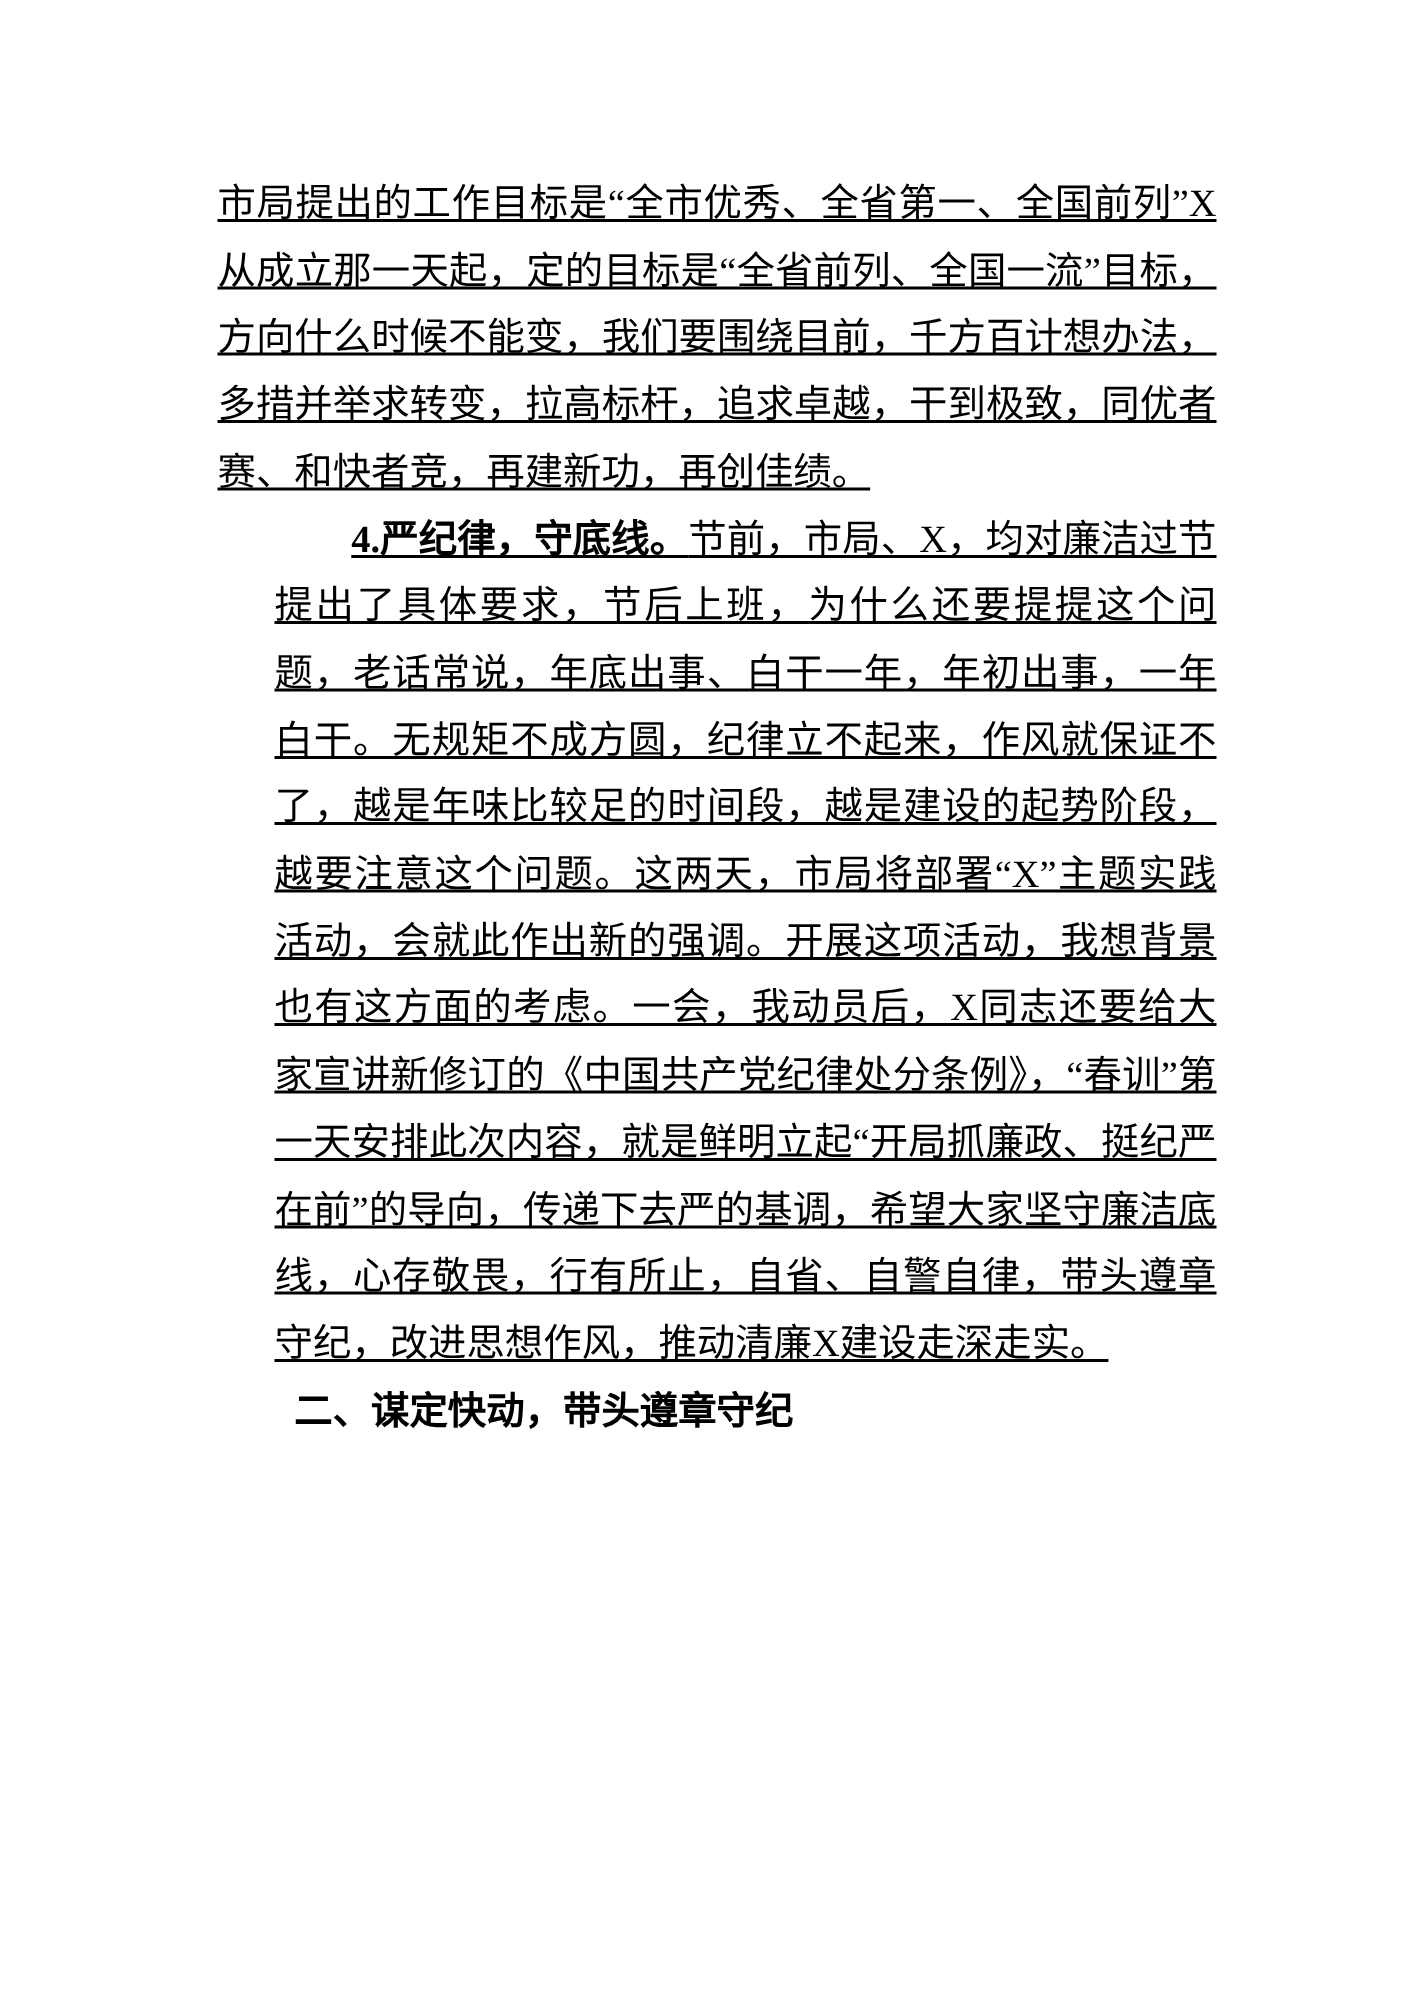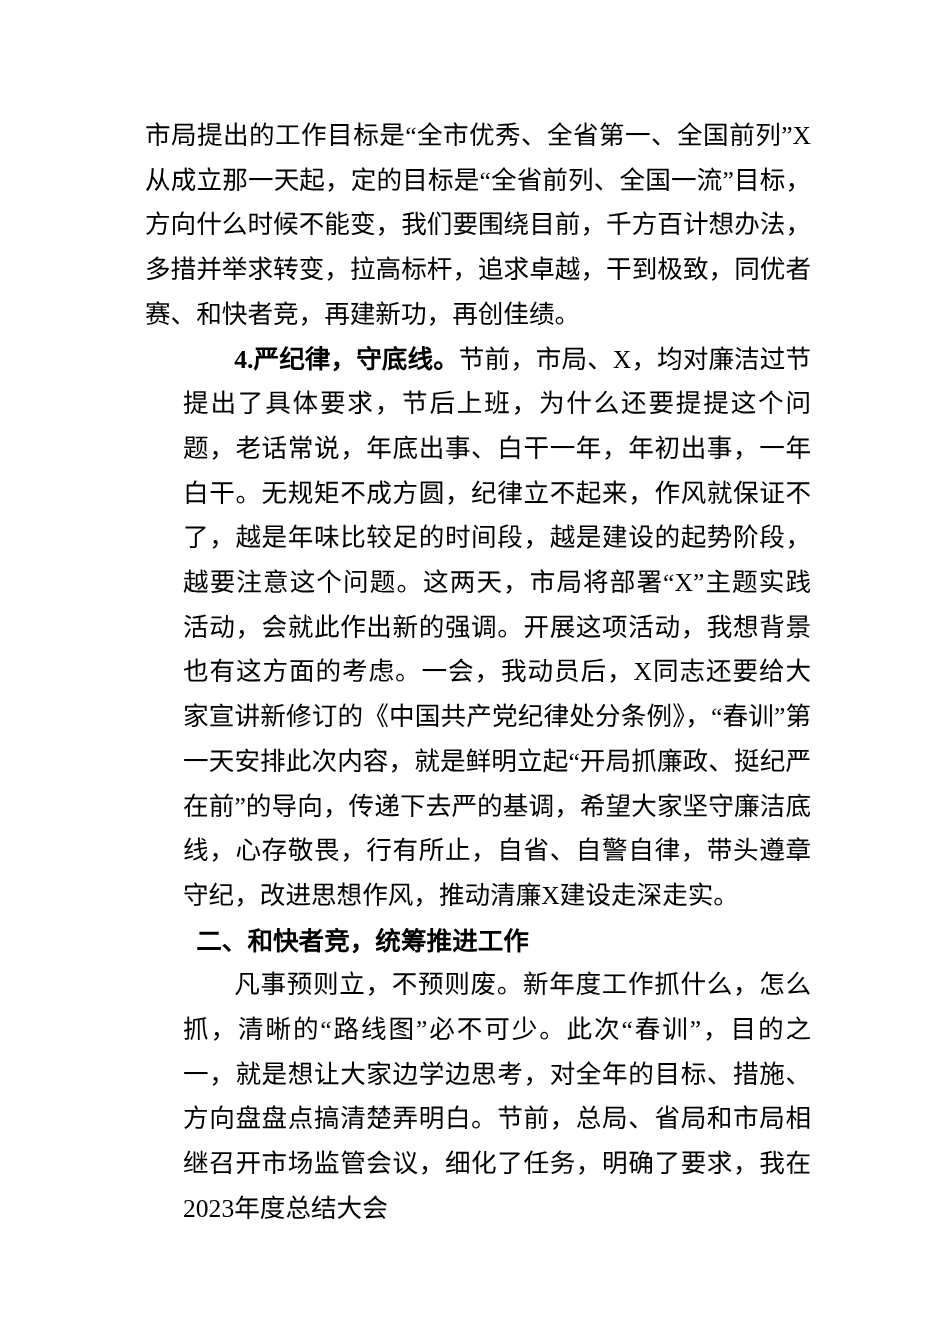--- a/index.html
+++ b/index.html
@@ -22,20 +22,21 @@
     font-family: "Liberation Serif", "DejaVu Serif", serif;
     font-size: 25.6px;
     line-height: 44.7px;
     text-align: justify;
     text-justify: inter-ideograph;
   }
   .para {
     margin: 0;
     padding: 0;
     text-indent: 0;
+    text-decoration: underline;
   }
   .para.indented {
     text-indent: 2em;
     margin-left: 38px;
   }
   .lead-bold {
     font-weight: bold;
   }
   .section-heading {
     margin: 0;
@@ -50,17 +51,16 @@
 </style>
 </head>
 <body>
 
 <div class="page">
 
   <p class="para">市局提出的工作目标是“全市优秀、全省第一、全国前列”X从成立那一天起，定的目标是“全省前列、全国一流”目标，方向什么时候不能变，我们要围绕目前，千方百计想办法，多措并举求转变，拉高标杆，追求卓越，干到极致，同优者赛、和快者竞，再建新功，再创佳绩。</p>
 
   <p class="para indented"><span class="lead-bold">4.严纪律，守底线。</span><span>节前，市局、X，均对廉洁过节提出了具体要求，节后上班，为什么还要提提这个问题，老话常说，年底出事、白干一年，年初出事，一年白干。无规矩不成方圆，纪律立不起来，作风就保证不了，越是年味比较足的时间段，越是建设的起势阶段，越要注意这个问题。这两天，市局将部署“X”主题实践活动，会就此作出新的强调。开展这项活动，我想背景也有这方面的考虑。一会，我动员后，X同志还要给大家宣讲新修订的《中国共产党纪律处分条例》，“春训”第一天安排此次内容，就是鲜明立起“开局抓廉政、挺纪严在前”的导向，传递下去严的基调，希望大家坚守廉洁底线，心存敬畏，行有所止，自省、自警自律，带头遵章守纪，改进思想作风，推动清廉X建设走深走实。</span></p>
 
-  <h2 class="section-heading">二、和快者竞，统筹推进工作</h2>
+  <h2 class="section-heading">二、谋定快动，带头遵章守纪</h2>
 
-  <p class="para indented">凡事预则立，不预则废。新年度工作抓什么，怎么抓，清晰的“路线图”必不可少。此次“春训”，目的之一，就是想让大家边学边思考，对全年的目标、措施、方向盘盘点搞清楚弄明白。节前，总局、省局和市局相继召开市场监管会议，细化了任务，明确了要求，我在2023年度总结大会</p>
 
 </div>
 
 </body></html>

